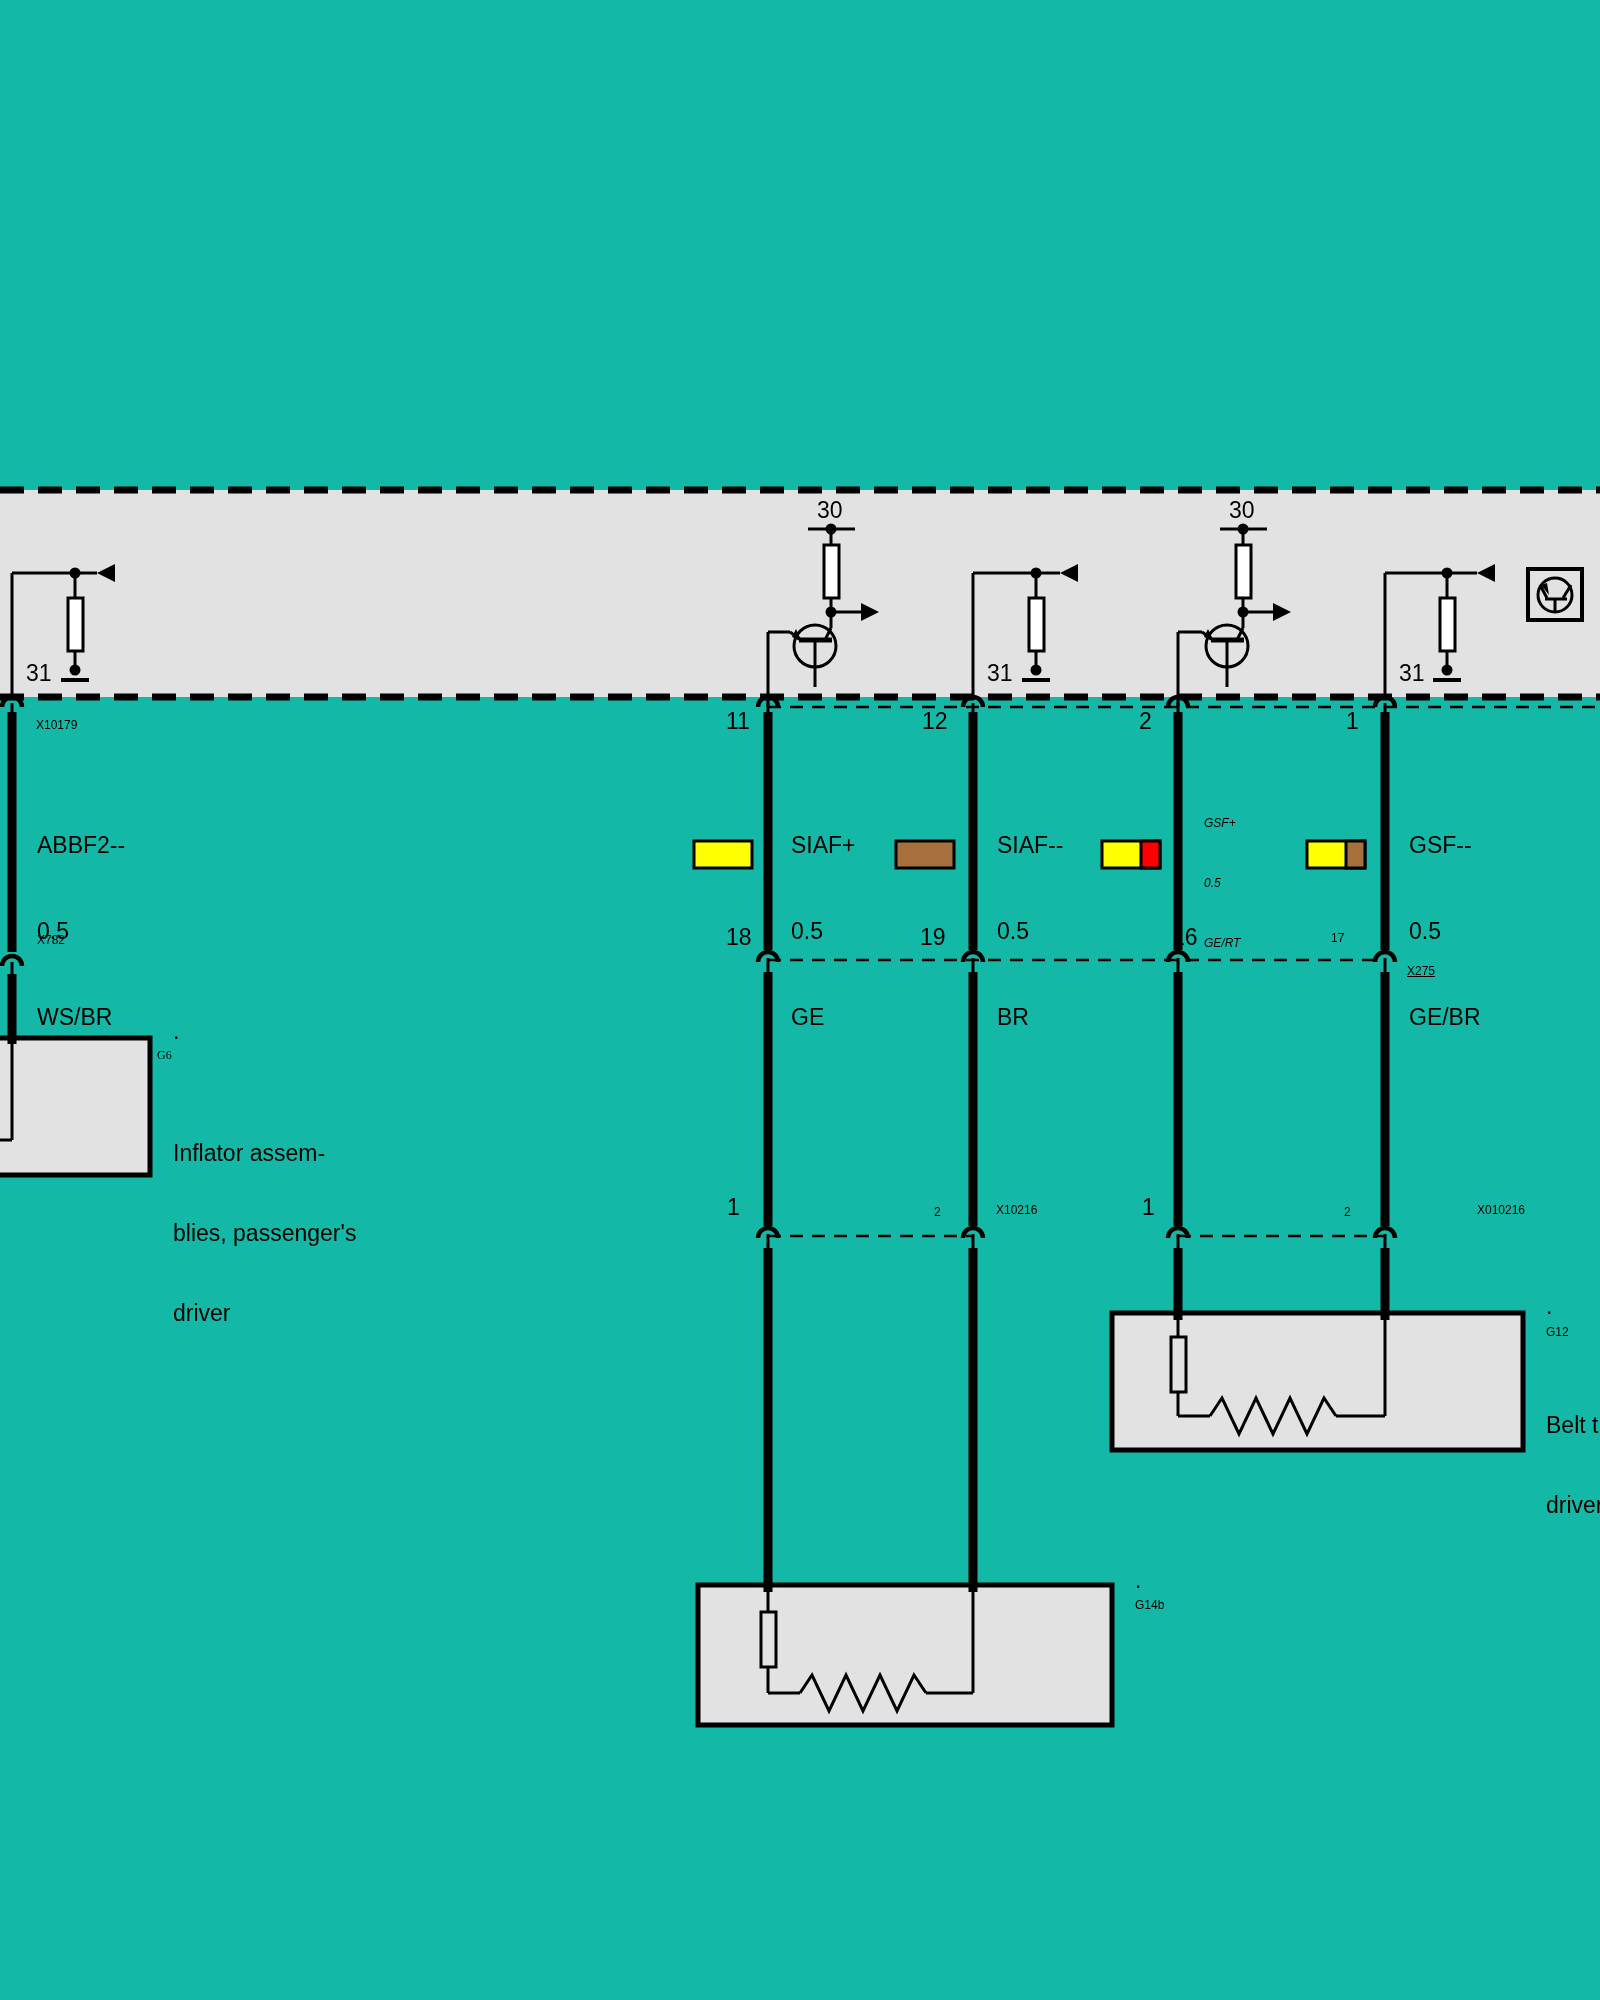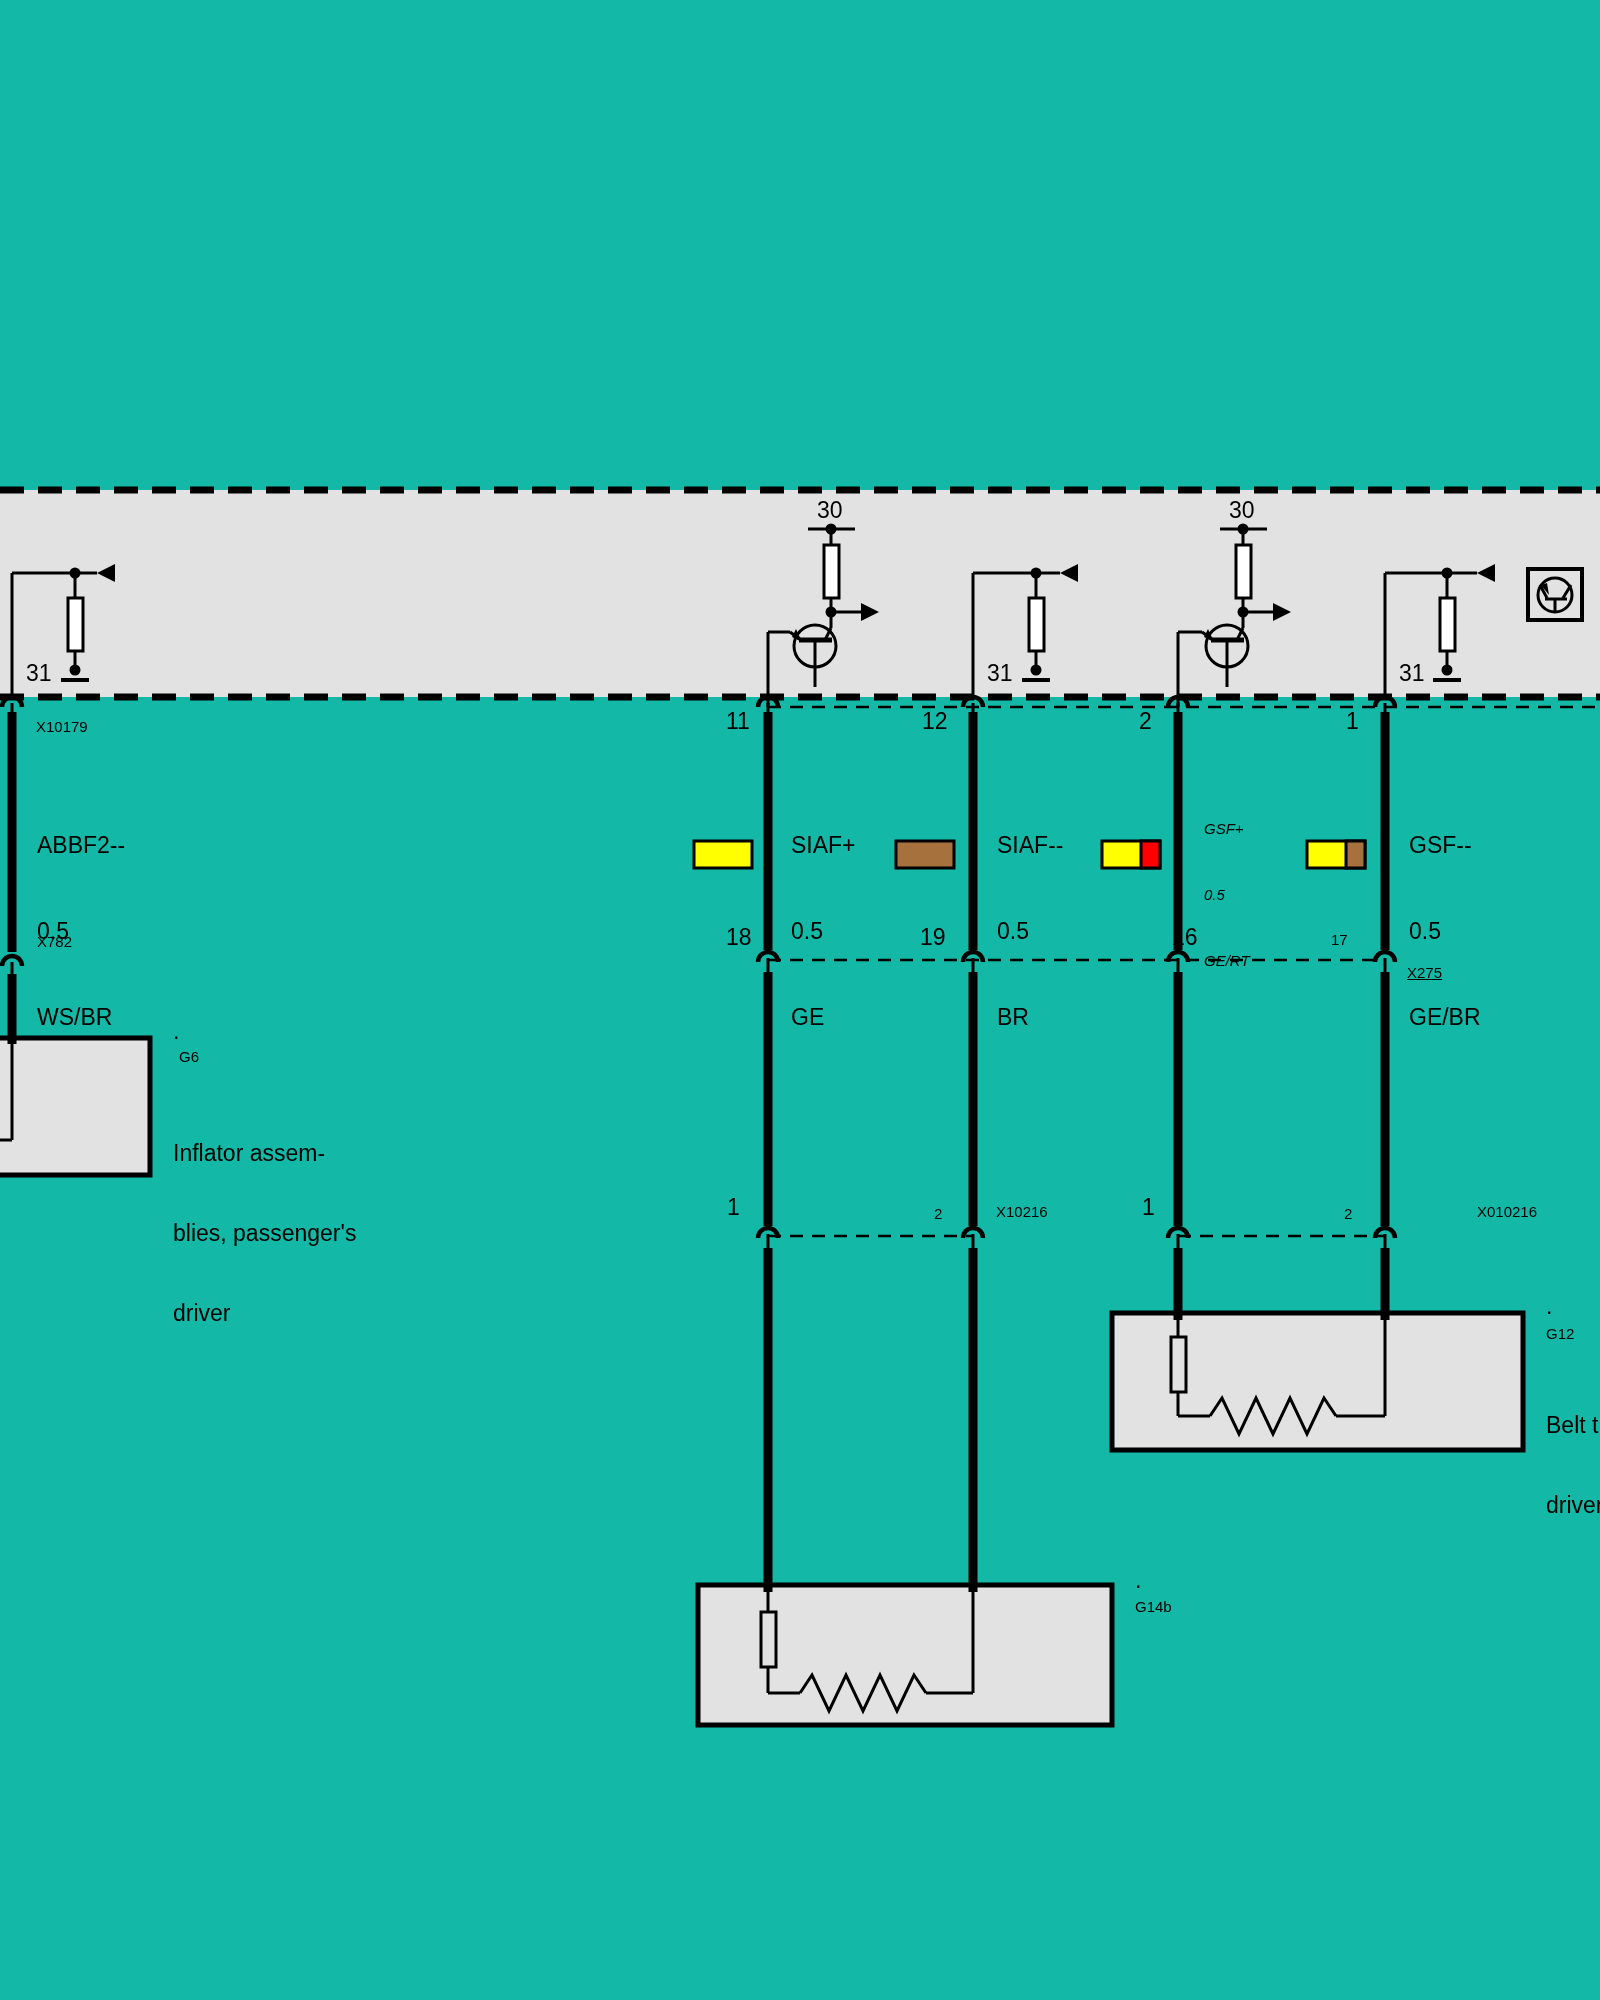--- a/index.html
+++ b/index.html
@@ -1,21 +1,21 @@
 <!DOCTYPE html>
 <html><head>
 <meta charset="utf-8">
 <style>
   html,body{margin:0;padding:0;background:#ffffff;}
   #page{position:relative;width:1600px;height:2000px;background:#14b8a6;overflow:hidden;
         font-family:"Liberation Sans", sans-serif;color:#000;}
   #gfx{position:absolute;left:0;top:0;}
   .t{position:absolute;line-height:1;white-space:pre;color:#000;}
   .big{font-size:23px;}
-  .small{font-size:15px;}
+  .small{font-size:12px;}
   .col span{display:block;line-height:32px;height:32px;}
   .desc span{display:block;line-height:26px;height:26px;}
   .col,.desc{position:absolute;white-space:pre;}
 </style>
 </head>
 <body>
 
 <div id="page">
 
 <svg id="gfx" width="1600" height="2000" viewBox="0 0 1600 2000">
@@ -272,21 +272,21 @@
 <span class="t small" style="left:37px;top:934px;">X782</span>
 
 <span class="t big" style="left:727px;top:1196px;">1</span>
 <span class="t small" style="left:934px;top:1206px;">2</span>
 <span class="t small" style="left:996px;top:1204px;">X10216</span>
 <span class="t big" style="left:1142px;top:1196px;">1</span>
 <span class="t small" style="left:1344px;top:1206px;">2</span>
 <span class="t small" style="left:1477px;top:1204px;">X010216</span>
 
 <span class="t big" style="left:173px;top:1020px;">.</span>
-<span class="t small" style="left:179px;top:1049px;">G6</span>
+<span class="t small" style="left:157px;top:1049px;font-family:Liberation Serif, serif;">G6</span>
 <div class="desc big" style="left:173px;top:1086px;">
   <span>Inflator assem-</span>
   <span>blies, passenger's</span>
   <span>driver</span>
 </div>
 
 <span class="t big" style="left:1546px;top:1295px;">.</span>
 <span class="t small" style="left:1546px;top:1326px;">G12</span>
 <div class="desc big" style="left:1546px;top:1358px;">
   <span>Belt t</span>

